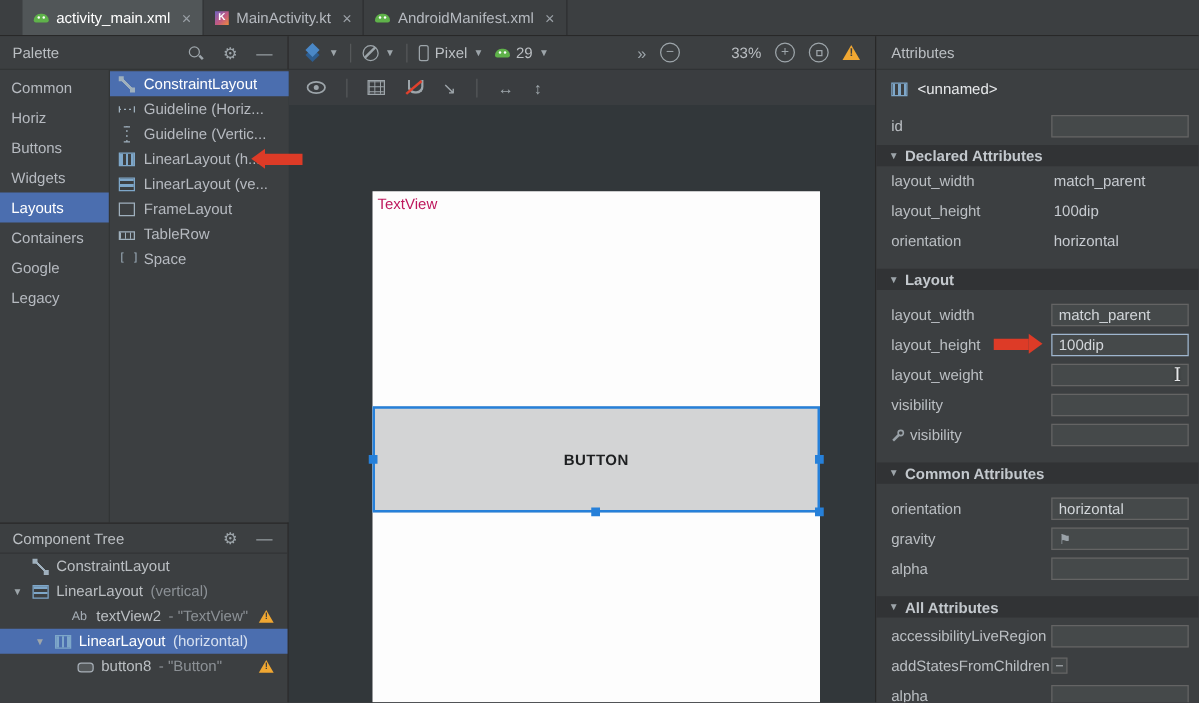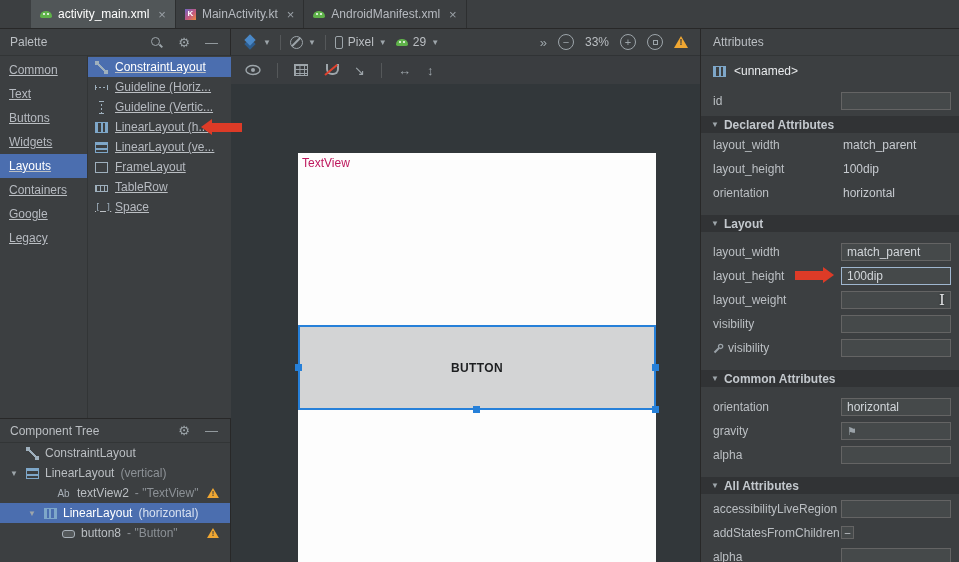--- a/index.html
+++ b/index.html
@@ -2,21 +2,21 @@
 <html><head>
 <meta charset="utf-8">
 <style>
   *{box-sizing:border-box;margin:0;padding:0;}
   html,body{width:959px;height:562px;overflow:hidden;background:#3c3f41;
     font-family:"Liberation Sans","DejaVu Sans",sans-serif;font-size:12px;color:#bbbfc3;}
   #app{position:relative;width:959px;height:562px;}
 
   
   .tabbar{position:absolute;left:0;top:0;width:959px;height:29px;background:#3c3f41;
-    border-bottom:1px solid #282828;display:flex;align-items:stretch;padding-left:31px;}
+    border-bottom:1px solid #282828;display:flex;align-items:stretch;padding-left:18px;}
   .tab{display:flex;align-items:center;gap:6px;padding:0 9px;border-right:1px solid #2d2f30;color:#b6bac0;}
   .tab.selected{background:#515658;color:#fff;}
   .tab-close{color:#9aa0a6;font-size:13px;margin-left:3px;line-height:1;}
   .android-ic{width:12px;height:12px;position:relative;display:inline-block;flex:0 0 12px;}
   .android-ic::before{content:"";position:absolute;left:0;top:3px;width:12px;height:7px;background:#5fb24a;border-radius:6px 6px 2px 2px;}
   .android-ic::after{content:"";position:absolute;left:3px;top:5px;width:2px;height:2px;background:#fff;border-radius:50%;box-shadow:4px 0 0 #fff;}
   .kotlin-ic{width:11px;height:11px;display:inline-flex;align-items:center;justify-content:center;flex:0 0 11px;
     background:linear-gradient(135deg,#7065c4 0%,#c4597f 55%,#ee8c3e 100%);}
   .kotlin-ic i{font-style:normal;font-size:8px;font-weight:700;color:#fff;line-height:1;}
 
@@ -39,33 +39,33 @@
   .layers-ic::after{content:"";position:absolute;left:3px;top:5px;width:8px;height:8px;background:#2d5d8f;transform:rotate(45deg);}
   .layers-ic::before{content:"";position:absolute;left:3px;top:1px;width:8px;height:8px;background:#4a88c7;transform:rotate(45deg);z-index:1;}
   .theme-ic{width:13px;height:13px;border:1.5px solid #9da5aa;border-radius:50%;position:relative;display:inline-block;}
   .theme-ic::after{content:"";position:absolute;left:-1px;top:4px;width:12px;height:1.5px;background:#9da5aa;transform:rotate(-45deg);}
   .phone-ic{width:8px;height:13px;border:1.5px solid #9da5aa;border-radius:2px;display:inline-block;}
   .dt-right{margin-left:auto;display:flex;align-items:center;gap:11px;}
   .chevrons{color:#9da5aa;font-size:13px;}
   .circle-btn{width:16px;height:16px;border:1.4px solid #9da5aa;border-radius:50%;display:inline-flex;
     align-items:center;justify-content:center;font-size:11px;color:#9da5aa;line-height:1;}
   .fit-sq{width:5px;height:5px;border:1.2px solid #9da5aa;display:block;}
-  .zoom-label{color:#bbbfc3;}
+  .zoom-label{color:#bbbfc3;margin-left:30px;}
   .warn{width:0;height:0;border-left:7px solid transparent;border-right:7px solid transparent;
     border-bottom:12px solid #f0a732;position:relative;display:inline-block;}
   .warn::after{content:"!";position:absolute;left:-1.5px;top:1.5px;font-size:9px;font-weight:700;color:#3c3f41;line-height:1;}
   .warn.sm{transform:scale(.85);}
 
   .attr-panel{position:absolute;left:700px;top:29px;width:259px;height:533px;background:#3c3f41;
     border-left:1px solid #282828;overflow:hidden;}
   .attr-head{height:27px;border-bottom:1px solid #323536;display:flex;align-items:center;padding-left:12px;color:#bbbfc3;}
 
   
   .palette-body{position:absolute;left:0;top:56px;width:257px;height:362px;background:#3c3f41;
-    border-right:1px solid #282828;display:flex;text-decoration:underline;}
+    border-right:1px solid #282828;display:flex;}
   .cats{width:88px;border-right:1px solid #323536;padding-top:2px;}
   .cat{height:24px;line-height:24px;padding-left:9px;color:#b6bac0;}
   .cat.selected{background:#4b6eaf;color:#fff;}
   .comps{flex:1;padding-top:1px;}
   .comp{height:20px;display:flex;align-items:center;gap:7px;padding-left:7px;color:#b6bac0;white-space:nowrap;}
   .comp.selected{background:#4b6eaf;color:#fff;}
 
   .ic{width:13px;height:13px;flex:0 0 13px;position:relative;display:inline-block;}
   .ic-constraint::before{content:"";position:absolute;left:0;top:0;width:4px;height:4px;background:#9fb0bd;}
   .ic-constraint::after{content:"";position:absolute;right:0;bottom:0;width:4px;height:4px;background:#9fb0bd;}
@@ -328,21 +328,21 @@
           <span class="aname">alpha</span>
           <span class="vbox"></span>
         </div>
       </div>
     </div>
   </div>
 
   <div class="palette-body">
     <div class="cats">
       <div class="cat">Common</div>
-      <div class="cat">Text</div>
+      <div class="cat">Horiz</div>
       <div class="cat">Buttons</div>
       <div class="cat">Widgets</div>
       <div class="cat selected">Layouts</div>
       <div class="cat">Containers</div>
       <div class="cat">Google</div>
       <div class="cat">Legacy</div>
     </div>
     <div class="comps">
       <div class="comp selected">
         <span class="ic ic-constraint">

